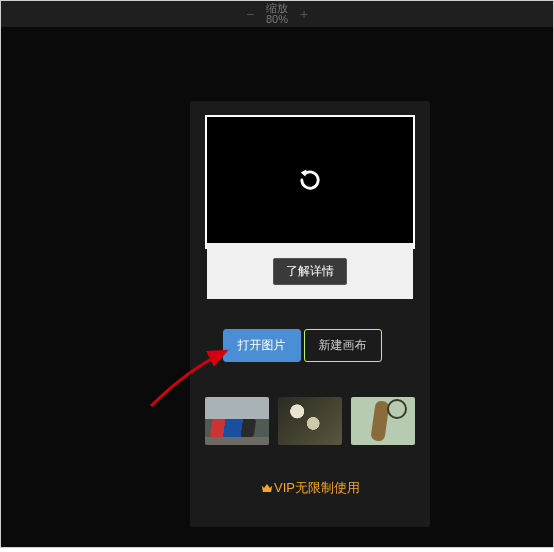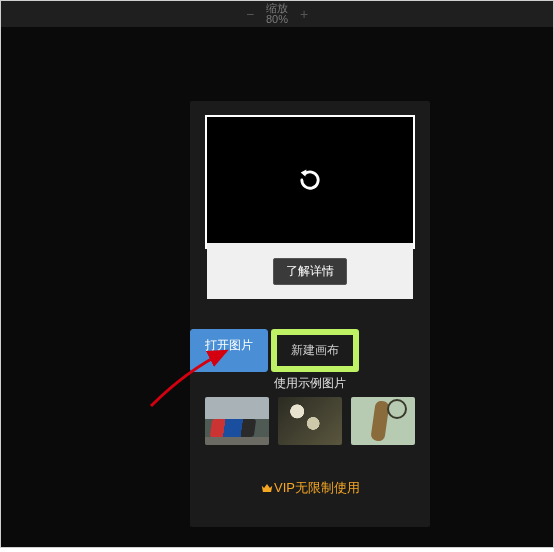--- a/index.html
+++ b/index.html
@@ -5,24 +5,24 @@
   html,body{margin:0;padding:0;width:554px;height:552px;background:#fff;font-family:"Microsoft YaHei",Arial,sans-serif;overflow:hidden}
   .app{position:relative;width:554px;height:548px;background:#0a0a0a;border:1px solid #d0d0d0;box-sizing:border-box}
   .topbar{position:absolute;top:0;left:0;right:0;height:26px;background:#1f1f1f;display:flex;justify-content:center;align-items:center;color:#7a7a7a;font-size:11px}
   .zoom-btn{width:20px;text-align:center;color:#555;font-size:14px;line-height:14px}
   .zoom-center{display:flex;flex-direction:column;align-items:flex-end;line-height:11px;margin:8px 6px}
   .panel{position:absolute;left:189px;top:100px;width:240px;height:426px;background:#1b1b1b;border-radius:2px}
   .preview{position:absolute;left:15px;top:14px;width:210px;height:134px;border:2px solid #fff;background:#f2f2f2;box-sizing:border-box}
   .preview-top{position:absolute;left:0;top:0;width:100%;height:126px;background:#000;display:flex;align-items:center;justify-content:center}
   .preview-bottom{position:absolute;left:0;top:126px;width:100%;height:56px;background:#f0f0f0;display:flex;align-items:center;justify-content:center}
   .details-btn{background:#3a3a3a;border:1px solid #555;color:#fff;font-size:12px;padding:4px 12px;border-radius:2px}
-  .btn-row{position:absolute;top:228px;left:0;right:16px;display:flex;justify-content:flex-start;gap:3px}
+  .btn-row{position:absolute;top:228px;left:0;right:16px;display:flex;justify-content:center;gap:3px}
   .btn{font-size:12px;padding:7px 14px;border-radius:3px;color:#fff}
   .btn-primary{background:#4a8fd6;border:1px solid #4a8fd6}
-  .btn-secondary{background:transparent;border:6px solid #bef264;color:#ccc}
+  .btn-secondary{background:transparent;border:1px solid #bef264;color:#ccc}
   .samples-label{position:absolute;top:274px;left:0;right:0;text-align:center;color:#e0e0e0;font-size:12px}
   .thumbs{position:absolute;top:296px;left:15px;right:15px;display:flex;justify-content:space-between}
   .thumb{width:64px;height:48px;border-radius:2px;background:#333}
   .vip{position:absolute;top:378px;left:0;right:0;text-align:center;font-size:13px;color:#f5a623;display:flex;align-items:center;justify-content:center;}
   .arrow{position:absolute;pointer-events:none}
   
   .t1{background:linear-gradient(180deg,#a9b3b7 0,#a9b3b7 45%,#4f5a55 45%,#4f5a55 100%);position:relative;overflow:hidden}
   .t1::before{content:"";position:absolute;left:6px;top:22px;width:44px;height:18px;background:linear-gradient(90deg,#c33 0 30%,#1a4fa0 30% 70%,#2a2a2a 70% 100%);border-radius:3px;transform:skewX(-8deg)}
   .t1::after{content:"";position:absolute;left:0;bottom:0;width:100%;height:8px;background:#6b6b63}
   .t2{background:radial-gradient(circle at 30% 30%,#e8e4cf 0 12%,transparent 13%),radial-gradient(circle at 55% 55%,#cfc9ab 0 14%,transparent 15%),linear-gradient(135deg,#2b2b22,#5a563e)}
@@ -56,21 +56,20 @@
       <div class="preview-bottom">
         <div class="details-btn">了解详情</div>
       </div>
     </div>
 
     <div class="btn-row">
       <div class="btn btn-primary">打开图片</div>
       <div class="btn btn-secondary">新建画布</div>
     </div>
 
-    <div class="samples-label">使用示例图片</div>
 
     <div class="thumbs">
       <div class="thumb t1"></div>
       <div class="thumb t2"></div>
       <div class="thumb t3"></div>
     </div>
 
     <div class="vip">
       <svg width="14" height="14" viewBox="0 0 24 24">
         <path fill="#f5a623" d="M3 8l4 4 5-7 5 7 4-4-2 11H5L3 8z"></path>

